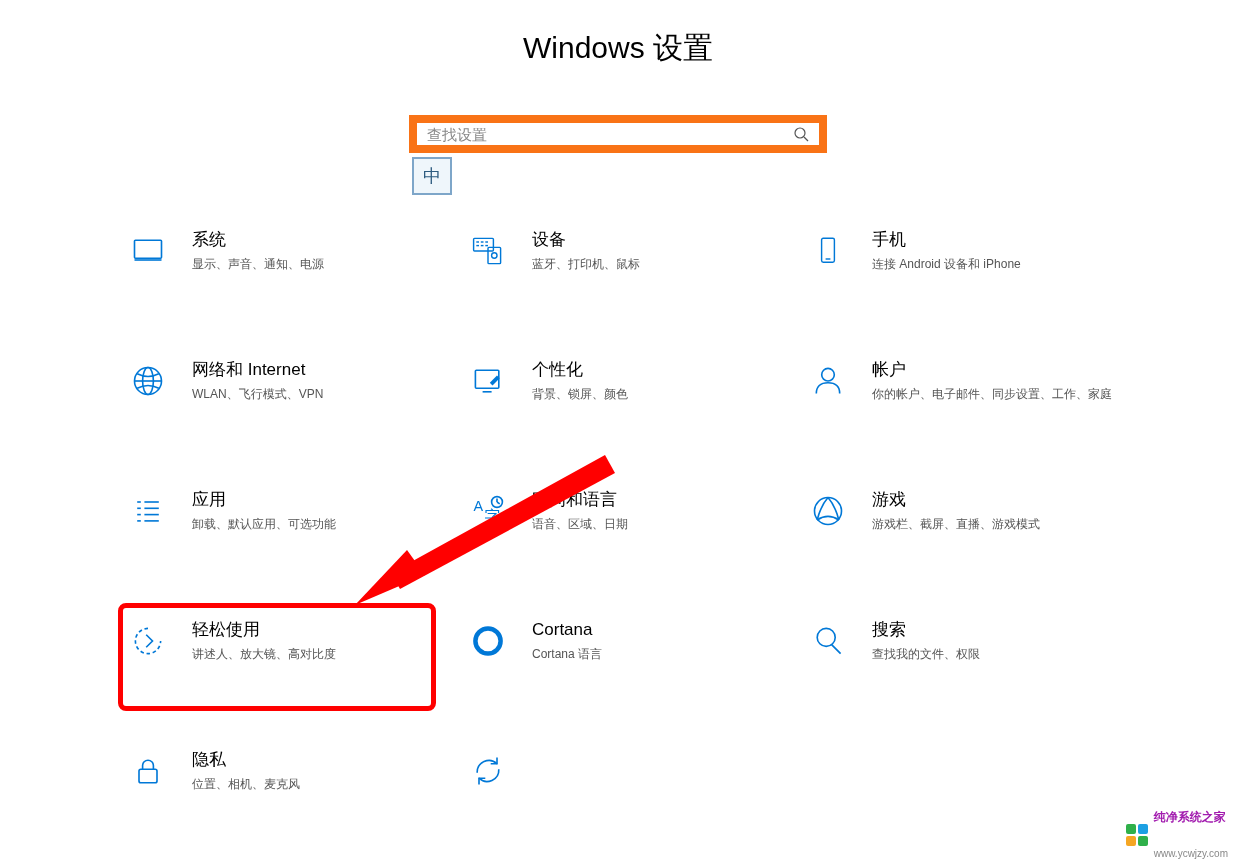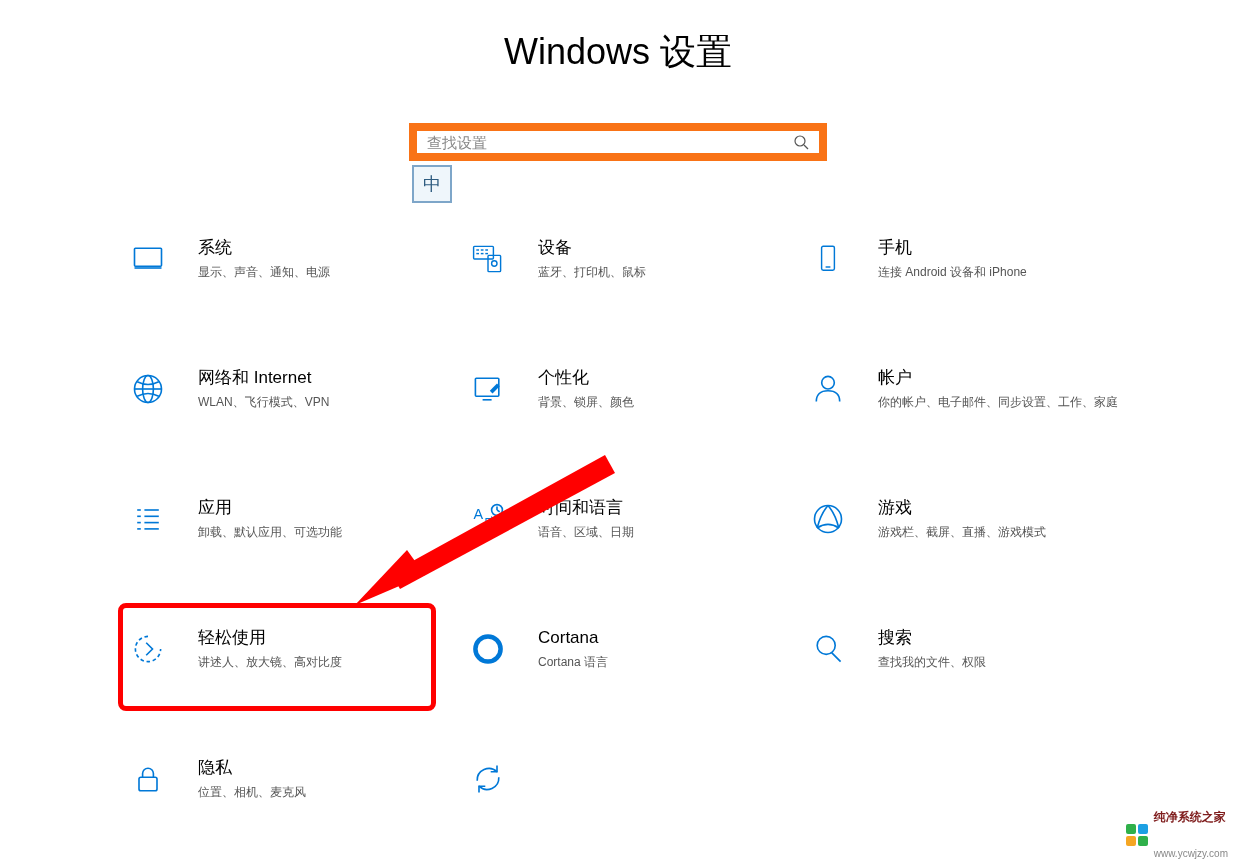--- a/index.html
+++ b/index.html
@@ -7,21 +7,21 @@
       width: 1236px;
       height: 865px;
       background: #ffffff;
       font-family: "Microsoft YaHei", "Segoe UI", sans-serif;
       color: #000;
       overflow: hidden;
       position: relative;
     }
     .page-title {
       text-align: center;
-      font-size: 36px;
+      font-size: 30px;
       font-weight: 400;
       margin-top: 28px;
       color: #000;
     }
     .search-wrap {
       width: 418px;
       margin: 46px auto 0 auto;
       position: relative;
     }
     .search-box {
@@ -65,21 +65,20 @@
       display: grid;
       grid-template-columns: repeat(3, 1fr);
       column-gap: 20px;
       row-gap: 86px;
     }
     .tile {
       display: flex;
       align-items: flex-start;
       padding-left: 10px;
       cursor: default;
-      gap: 6px;
     }
     .tile-icon {
       width: 40px;
       height: 40px;
       flex-shrink: 0;
       display: flex;
       align-items: center;
       justify-content: center;
       color: #0078d7;
       margin-top: 2px;
@@ -123,21 +122,21 @@
     .watermark .logo {
       display: grid;
       grid-template-columns: 10px 10px;
       grid-template-rows: 10px 10px;
       gap: 2px;
     }
     .watermark .logo span:nth-child(1){background:#2fb04a;border-radius:2px;}
     .watermark .logo span:nth-child(2){background:#1ca0e3;border-radius:2px;}
     .watermark .logo span:nth-child(3){background:#f5a623;border-radius:2px;}
     .watermark .logo span:nth-child(4){background:#2fb04a;border-radius:2px;}
-    .watermark .txt { line-height:1.1; color:#7f1d1d; font-weight:bold; }
+    .watermark .txt { line-height:1.1; color:#a21caf; font-weight:bold; }
     .watermark .sub { color:#888; font-size:10px;margin-top:24px; }
     svg { display:block; }
   </style>
 </head>
 <body>
 
 <h1 class="page-title">Windows 设置</h1>
 
 <div class="search-wrap">
   <div class="search-box">

